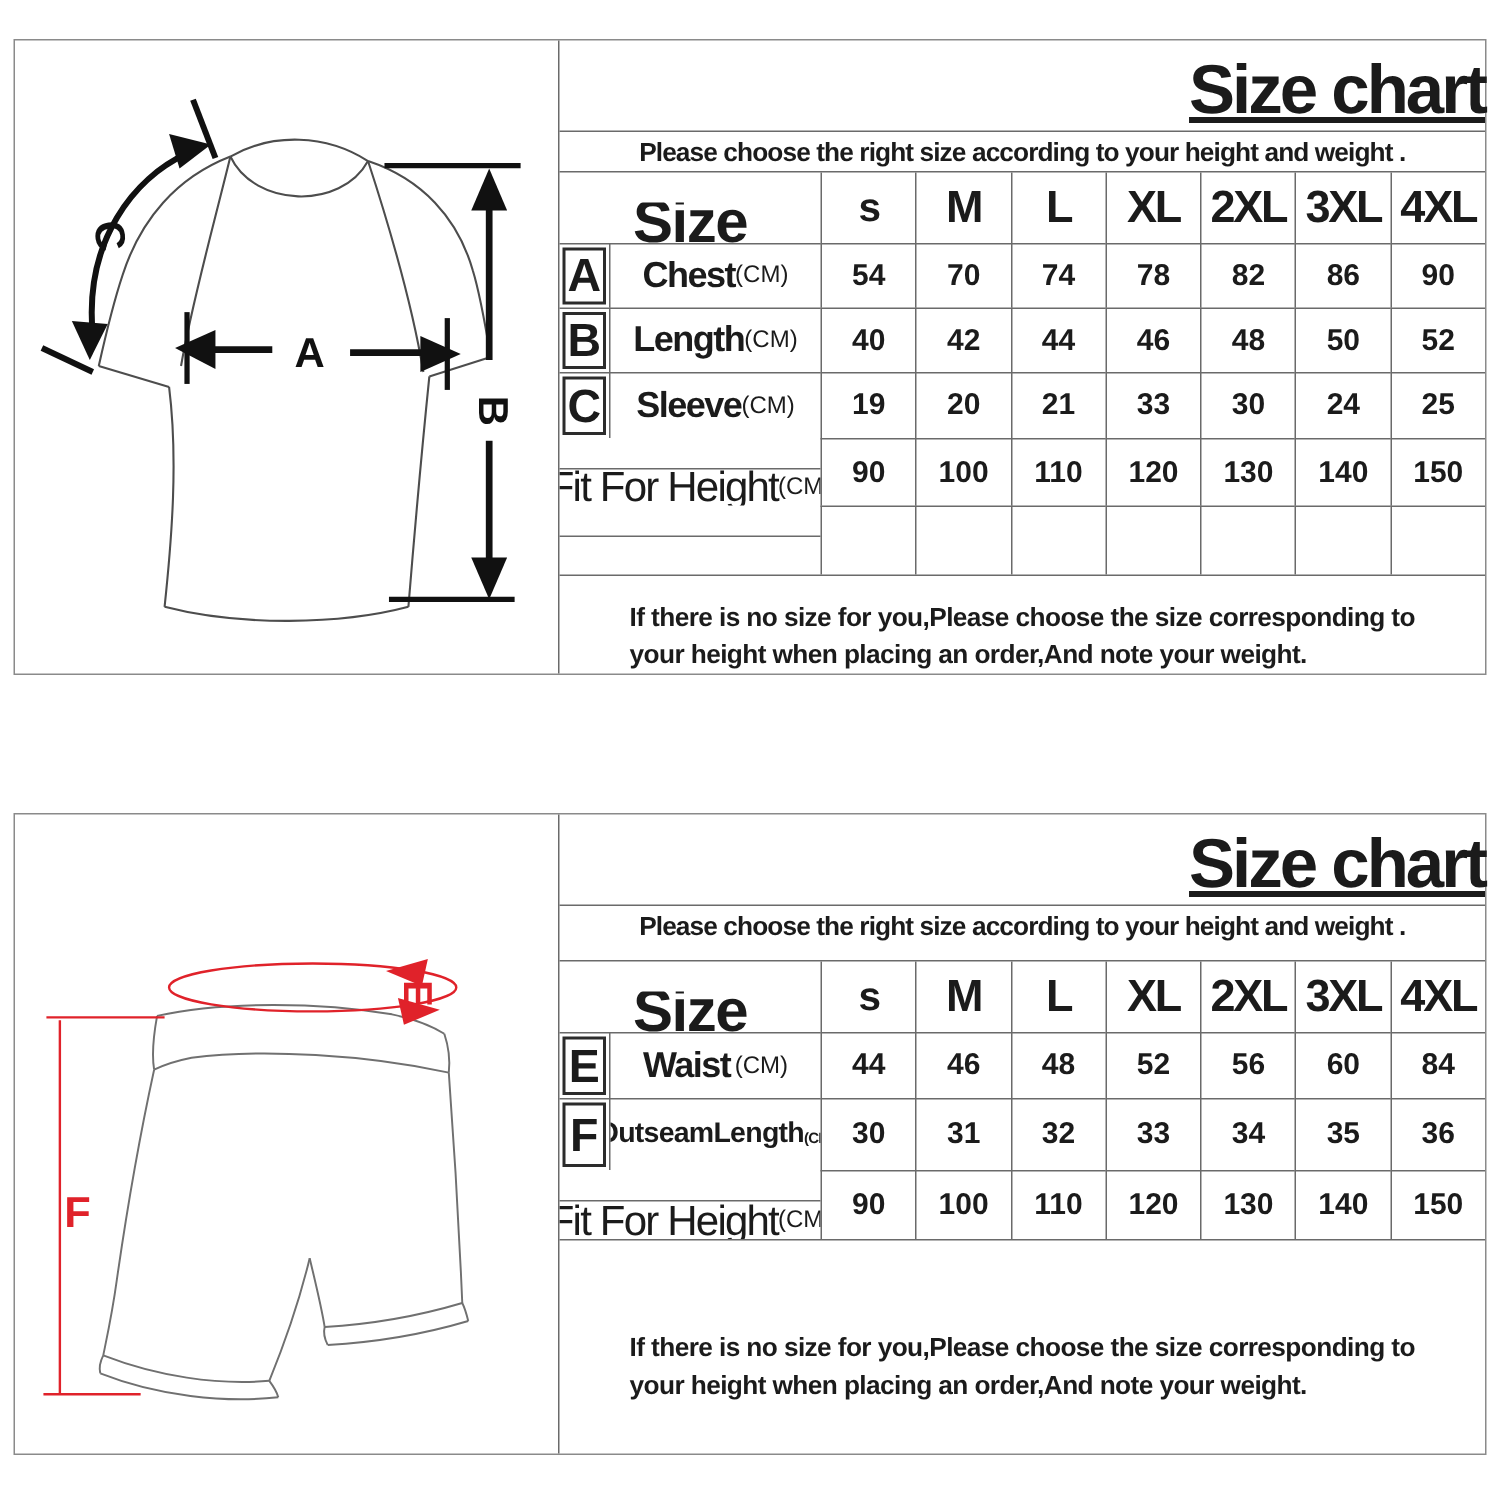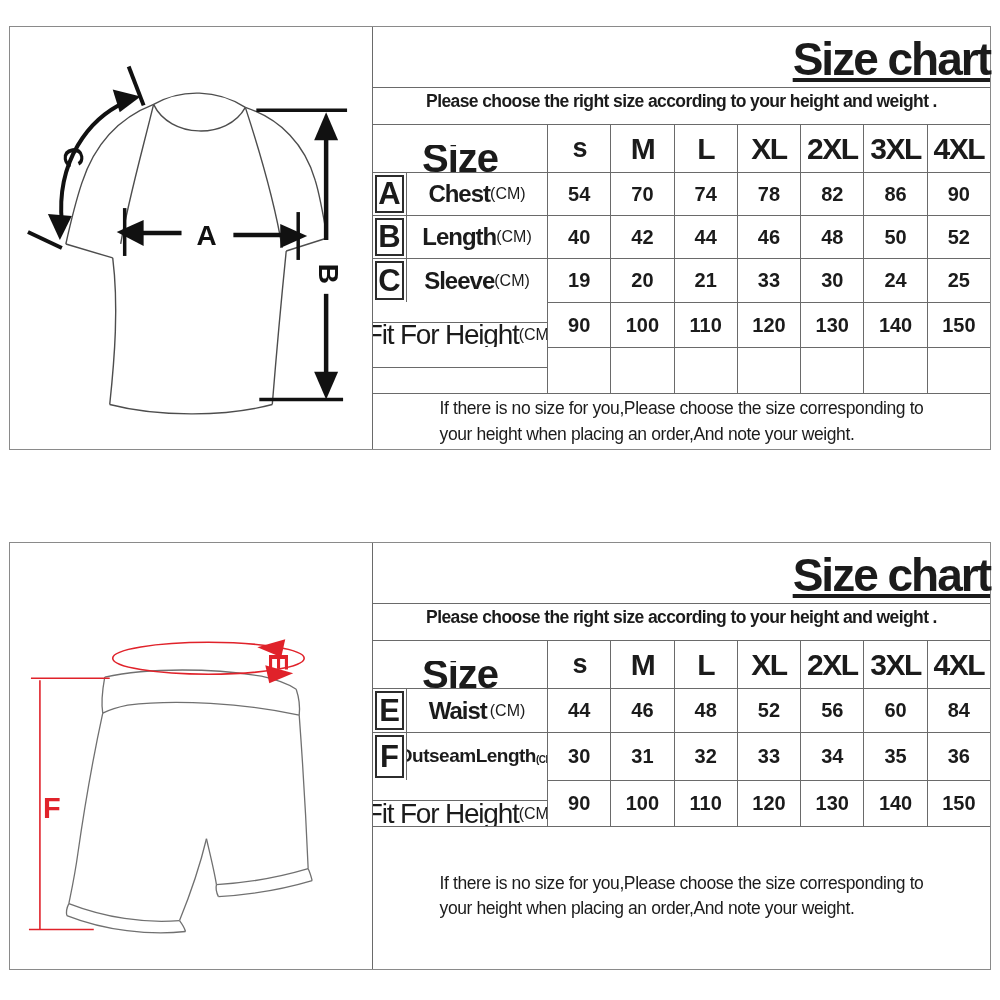--- a/index.html
+++ b/index.html
@@ -38,22 +38,22 @@
   .two-line { display:flex; flex-direction:row; align-items:center; line-height:1.08;
     font-weight:800; font-size:19px; letter-spacing:-0.5px; }
   .two-line .l2 { display:flex; }
   .two-line .unit { font-size:10px; align-self:flex-end; padding-bottom:1px; }
   .fit-label { font-weight:400; font-size:28px; letter-spacing:-1.2px; white-space:nowrap; }
   .val { font-weight:800; font-size:20px; }
   .note { border-top:1px solid #6a6a6a; flex:1; display:flex;
     align-items:center; justify-content:center; }
   .note-free { flex:1; display:flex; align-items:flex-start; justify-content:center;
     padding-top:44px; }
-  .note-text { font-weight:400; font-size:17.5px; letter-spacing:-0.4px;
-    line-height:1.45; text-align:left; white-space:nowrap; }
+  .note-text { font-weight:700; font-size:17.5px; letter-spacing:-0.4px;
+    line-height:1.45; text-align:left; white-space:nowrap;margin-top:15px; }
   svg text { font-family:"Liberation Sans", sans-serif; }
 </style>
 </head>
 <body>
 
 <div class="section" id="shirt-section">
   <div class="diagram">
     <svg viewBox="0 0 363 420">
       <g stroke="#4d4d4d" stroke-width="1.4" fill="none">
         <path d="M144,76 C172,60 208,61 236,79"></path>

